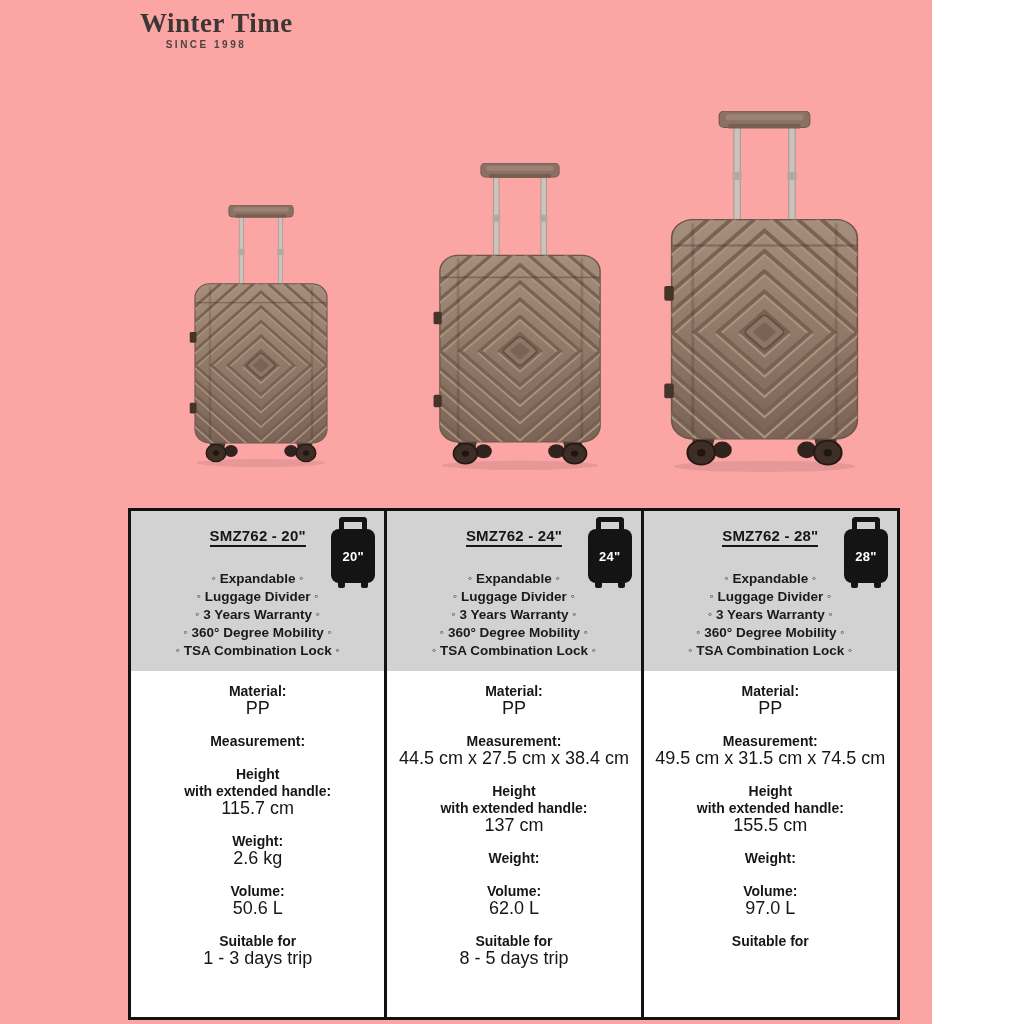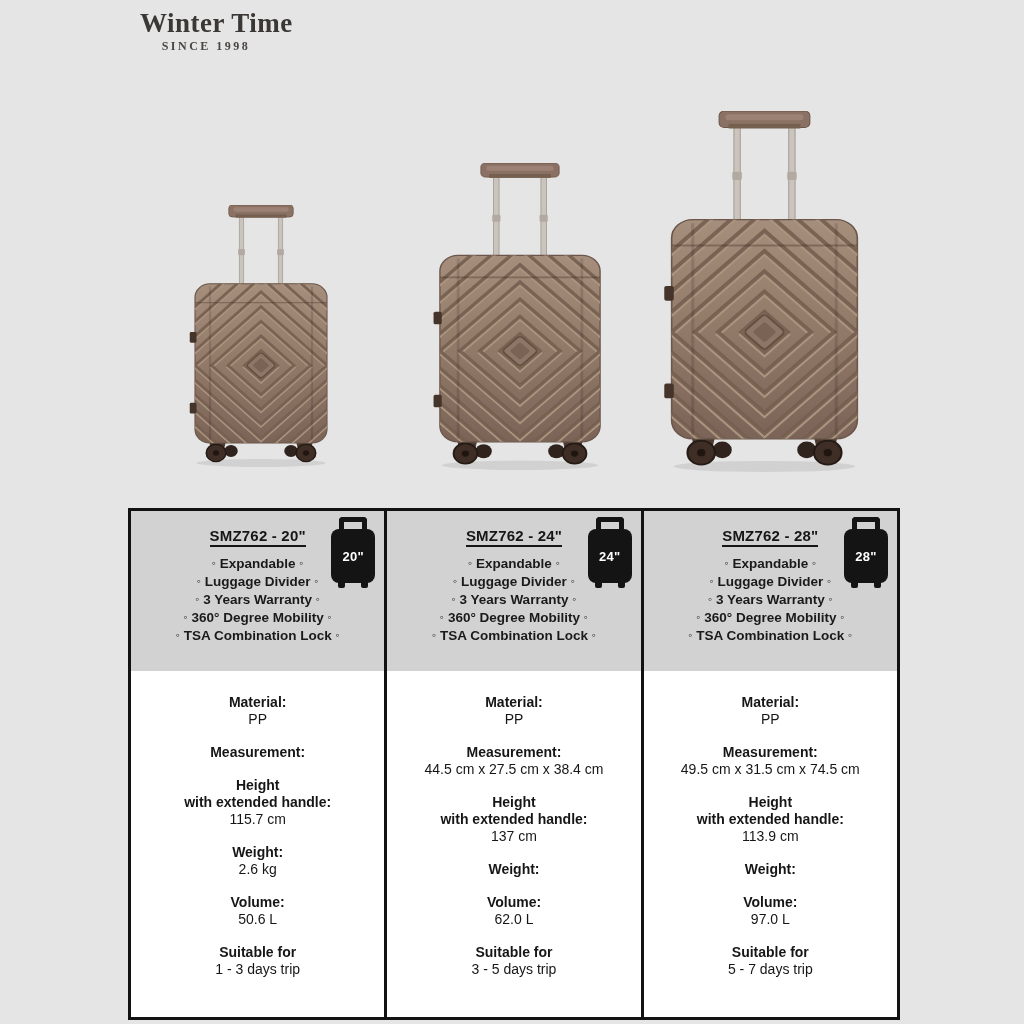--- a/index.html
+++ b/index.html
@@ -1,56 +1,56 @@
 <!DOCTYPE html>
 <html><head>
 <meta charset="utf-8">
 <style>
   * { margin:0; padding:0; box-sizing:border-box; }
   html,body { width:1024px; height:1024px; background:#ffffff; font-family:"Liberation Sans", sans-serif; }
-  .page { position:relative; width:1024px; height:1024px; background:#e5e5e5; overflow:hidden; }
+  .page { position:relative; width:932px; height:1024px; background:#fca5a5; overflow:hidden; }
 
   
   .brand { position:absolute; left:140px; top:8px; width:132px; text-align:center; color:#3b3735; }
   .brand-name { font-family:"Liberation Serif", serif; font-weight:bold; font-size:27px; letter-spacing:0.5px; white-space:nowrap; }
-  .brand-tagline { font-family:Liberation Serif, serif; font-weight:bold; font-size:12px; letter-spacing:2.5px; margin-top:0px; color:#4a4542; }
+  .brand-tagline { font-family:Liberation Sans, sans-serif; font-weight:bold; font-size:10px; letter-spacing:2.5px; margin-top:0px; color:#4a4542; }
 
   
   .showcase svg.case { position:absolute; }
   .case-20 { left:186px; top:205px; width:150px; height:262px; }
   .case-24 { left:429px; top:163px; width:182px; height:307px; }
   .case-28 { left:659px; top:111px; width:211px; height:361px; }
 
   
   .spec-table { position:absolute; left:128px; top:508px; width:772px; height:512px;
                 display:flex; border:3px solid #121212; background:#ffffff; }
   .spec-col { flex:1 1 0; display:flex; flex-direction:column; border-right:3px solid #121212; min-width:0; }
   .spec-col:last-child { border-right:none; }
 
   .col-header { position:relative; background:#d2d2d2; height:160px; padding-top:16px; text-align:center; color:#161616; }
   .col-title { display:inline-block; font-size:15px; font-weight:bold; color:#161616;
                border-bottom:2px solid #161616; padding-bottom:1px; letter-spacing:0.2px; }
-  .features { list-style:none; margin-top:8px; }
+  .features { list-style:none; margin-top:23px; }
   .features li { font-size:13.5px; font-weight:bold; line-height:17px; color:#1a1a1a; white-space:nowrap; }
   .features .bl { font-weight:normal; font-size:12px; position:relative; top:-1px; }
 
   
   .case-icon { position:absolute; top:18px; right:9px; width:44px; height:54px; background:#141414;
                border-radius:8px; display:flex; align-items:center; justify-content:center; }
   .case-icon::before { content:""; position:absolute; top:-12px; left:50%; transform:translateX(-50%);
                width:18px; height:14px; border:5px solid #141414; border-bottom:none; border-radius:4px 4px 0 0; }
   .case-icon::after { content:""; position:absolute; bottom:-5px; left:7px; width:7px; height:7px;
                background:#141414; border-radius:2px; box-shadow:23px 0 0 #141414; }
   .case-icon .badge { color:#ffffff; font-size:13px; font-weight:bold; letter-spacing:0.3px; }
 
-  .col-body { flex:1; background:#ffffff; padding-top:23px; text-align:center; color:#161616; }
+  .col-body { flex:1; background:#ffffff; padding-top:12px; text-align:center; color:#161616; }
   .spec { margin-bottom:16px; }
   .spec-label { font-size:14px; font-weight:bold; line-height:17px; }
   .spec-label:empty { display:none; }
-  .spec-value { font-size:14px; line-height:17px; }
+  .spec-value { font-size:18px; line-height:17px; }
 
   .defs-holder { position:absolute; width:0; height:0; overflow:hidden; }
 </style>
 </head>
 <body>
 
 <div class="page">
 
   <svg class="defs-holder" aria-hidden="true">
     <defs>
@@ -214,21 +214,21 @@
           </div>
         <div class="spec">
             <div class="spec-label">Weight:</div>
           </div>
         <div class="spec">
             <div class="spec-label">Volume:</div>
             <div class="spec-value">62.0 L</div>
           </div>
         <div class="spec">
             <div class="spec-label">Suitable for</div>
-            <div class="spec-value">3 - 5 days trip</div>
+            <div class="spec-value">8 - 5 days trip</div>
           </div>
       </div>
     </div>
 
     <div class="spec-col">
       <div class="col-header">
         <div class="case-icon">
             <span class="badge">28"</span>
           </div>
         <h3 class="col-title">SMZ762 - 28"</h3>
@@ -245,30 +245,29 @@
             <div class="spec-label">Material:</div>
             <div class="spec-value">PP</div>
           </div>
         <div class="spec">
             <div class="spec-label">Measurement:</div>
             <div class="spec-value">49.5 cm x 31.5 cm x 74.5 cm</div>
           </div>
         <div class="spec">
             <div class="spec-label">Height</div>
             <div class="spec-label">with extended handle:</div>
-            <div class="spec-value">113.9 cm</div>
+            <div class="spec-value">155.5 cm</div>
           </div>
         <div class="spec">
             <div class="spec-label">Weight:</div>
           </div>
         <div class="spec">
             <div class="spec-label">Volume:</div>
             <div class="spec-value">97.0 L</div>
           </div>
         <div class="spec">
             <div class="spec-label">Suitable for</div>
-            <div class="spec-value">5 - 7 days trip</div>
           </div>
       </div>
     </div>
 
   </section>
 </div>
 
 </body></html>

